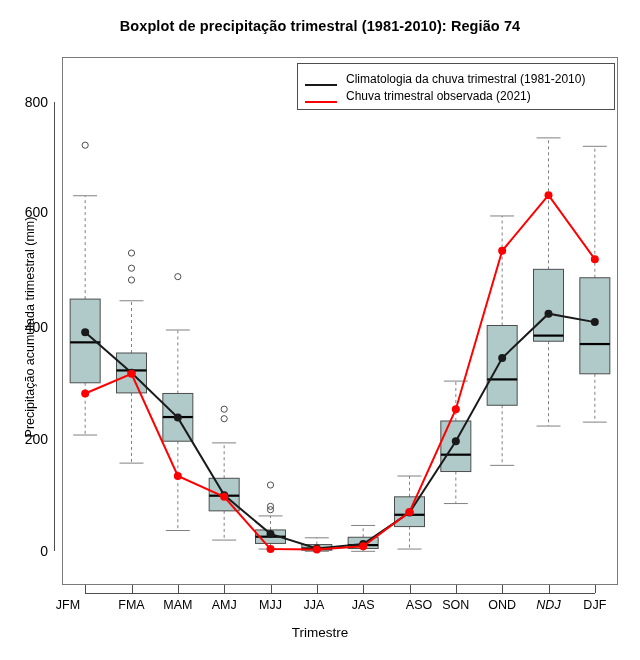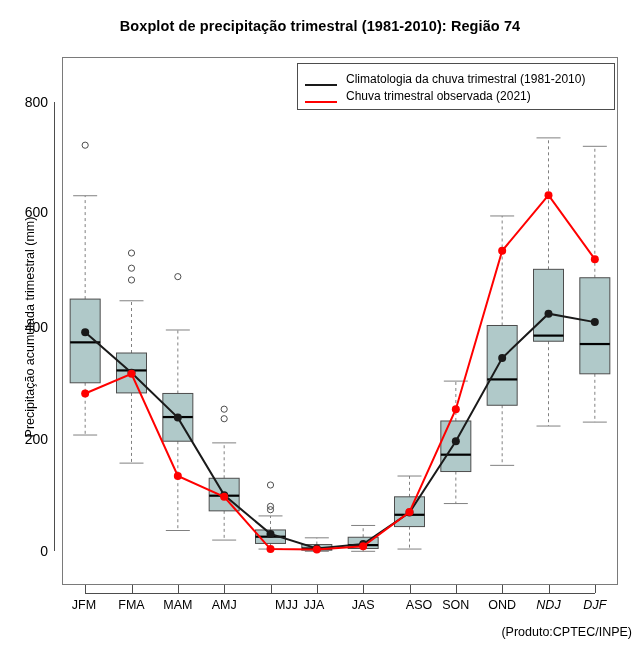--- a/index.html
+++ b/index.html
@@ -315,45 +315,45 @@
           <circle cx="393.83333333333337" cy="352.1872340425532" r="4" fill="#ff0000"></circle>
           <circle cx="440.1666666666667" cy="193.78723404255317" r="4" fill="#ff0000"></circle>
           <circle cx="486.5" cy="138.17872340425532" r="4" fill="#ff0000"></circle>
           <circle cx="532.8333333333334" cy="202.21276595744683" r="4" fill="#ff0000"></circle>
         </g>
       </svg>
   </div>
 
   <div id="x-axis">
     <div id="x-axis-line" style="left: 85.1667px; width: 509.667px;"></div>
-    <div id="product-note">(Produto:CPTEC/INPE)</div>
+    <div id="x-axis-title">Trimestre</div>
   <div class="xtick-mark" style="left: 85.1667px;"></div>
-      <div class="xtick-label" style="left: 84px;">JFM</div>
+      <div class="xtick-label" style="left: 68px;">JFM</div>
       <div class="xtick-mark" style="left: 131.5px;"></div>
       <div class="xtick-label" style="left: 131.5px;">FMA</div>
       <div class="xtick-mark" style="left: 177.833px;"></div>
       <div class="xtick-label" style="left: 177.833px;">MAM</div>
       <div class="xtick-mark" style="left: 224.167px;"></div>
       <div class="xtick-label" style="left: 224.167px;">AMJ</div>
       <div class="xtick-mark" style="left: 270.5px;"></div>
-      <div class="xtick-label" style="left: 270.5px; margin-left: 16px;">MJJ</div>
+      <div class="xtick-label" style="left: 270.5px;">MJJ</div>
       <div class="xtick-mark" style="left: 316.833px;"></div>
       <div class="xtick-label" style="left: 314px;">JJA</div>
       <div class="xtick-mark" style="left: 363.167px;"></div>
       <div class="xtick-label" style="left: 363.167px;">JAS</div>
       <div class="xtick-mark" style="left: 409.5px;"></div>
       <div class="xtick-label" style="left: 419px;">ASO</div>
       <div class="xtick-mark" style="left: 455.833px;"></div>
       <div class="xtick-label" style="left: 455.833px;">SON</div>
       <div class="xtick-mark" style="left: 502.167px;"></div>
       <div class="xtick-label" style="left: 502.167px;">OND</div>
       <div class="xtick-mark" style="left: 548.5px;"></div>
       <div class="xtick-label" style="left: 548.5px; font-style: italic;">NDJ</div>
       <div class="xtick-mark" style="left: 594.833px;"></div>
-      <div class="xtick-label" style="left: 594.833px; font-style: italic;">DJF</div>
+      <div class="xtick-label" style="left: 594.833px;">DJF</div>
     </div>
 
   <div id="legend">
     <div class="legend-row">
       <span class="legend-swatch" style="background:#1a1a1a;"></span>
       <span class="legend-label">Climatologia da chuva trimestral (1981-2010)</span>
     </div>
     <div class="legend-row">
       <span class="legend-swatch" style="background:#ff0000;"></span>
       <span class="legend-label">Chuva trimestral observada (2021)</span>

